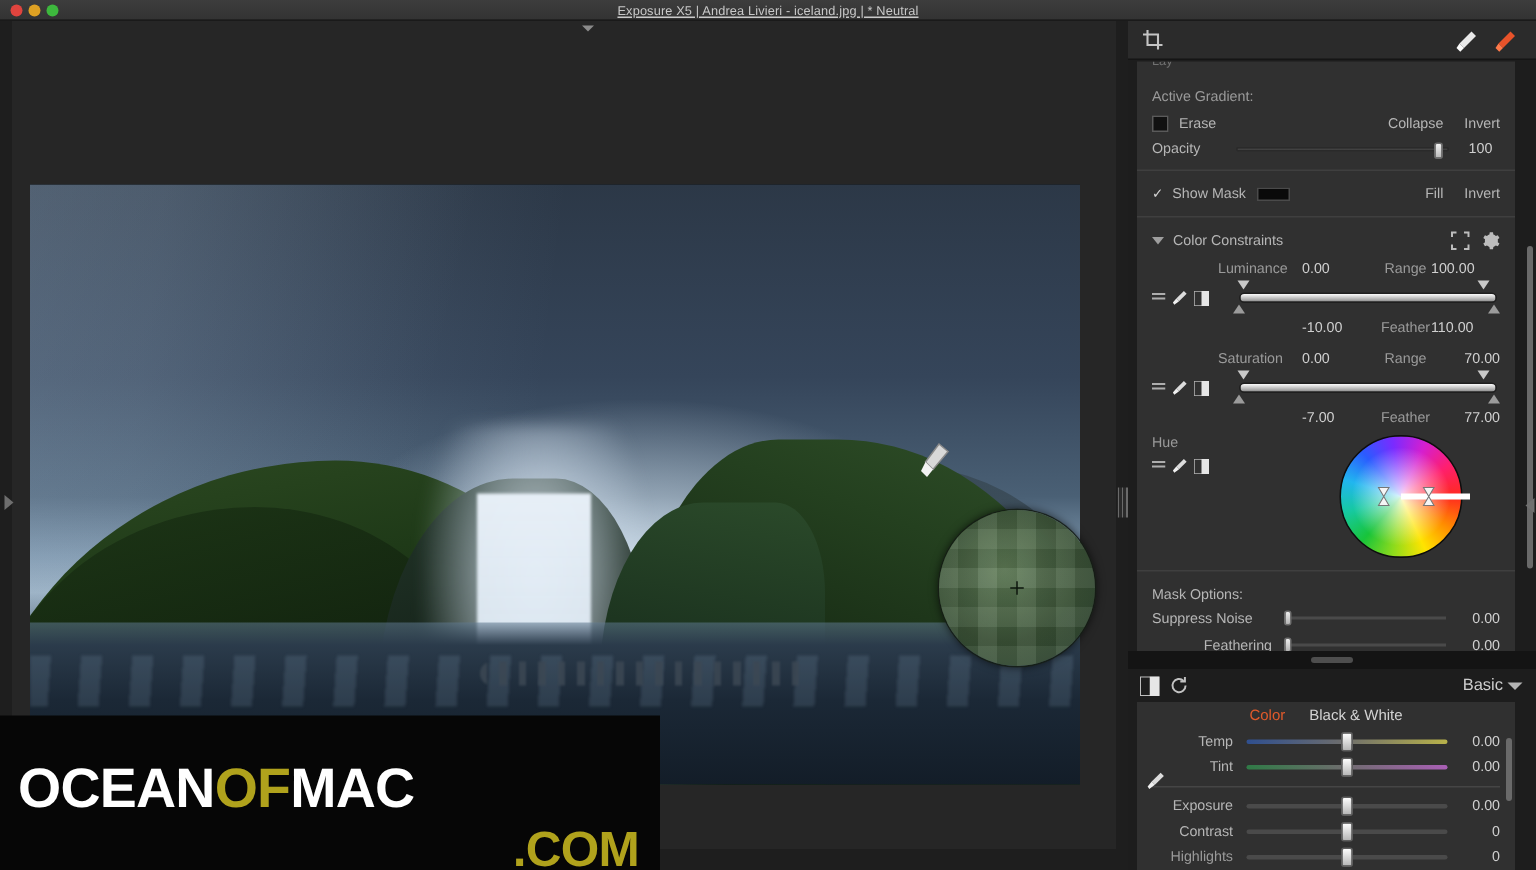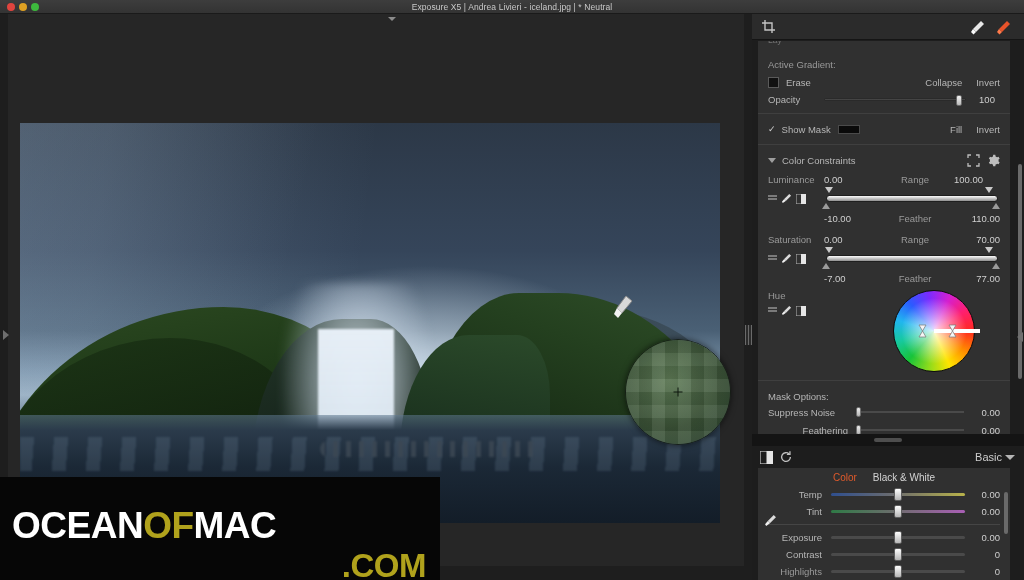--- a/index.html
+++ b/index.html
@@ -11,21 +11,21 @@
   
   .titlebar{ position:absolute; left:0; top:0; width:1024px; height:14px;
     background:linear-gradient(#3d3d3d,#333); border-bottom:1px solid #1a1a1a;
     display:flex; align-items:center; }
   .lights{ display:flex; gap:4px; padding-left:7px; }
   .light{ width:8px; height:8px; border-radius:50%; }
   .l-red{ background:#e0443e; }
   .l-yel{ background:#dea123; }
   .l-grn{ background:#3db83d; }
   .title-text{ position:absolute; left:0; width:100%; text-align:center;
-    font-size:8.5px; color:#c9c9c9; letter-spacing:.1px; }
+    font-size:8.5px; color:#c9c9c9; letter-spacing:.1px;text-decoration:underline; }
 
   
   .viewport{ position:absolute; left:0; top:14px; width:752px; height:566px;
     background:#1e1e1e; overflow:hidden; }
   .vp-top-strip{ position:absolute; left:8px; top:0px; right:8px; height:14px; background:#262626;}
   .vp-caret{ position:absolute; left:380px; top:3px; width:0;height:0;
     border-left:4px solid transparent;border-right:4px solid transparent;border-top:4px solid #8b8b8b;}
   .canvas-frame{ position:absolute; left:8px; top:14px; width:736px; height:538px; background:#262626; }
 
   .photo{ position:absolute; left:20px; top:109px; width:700px; height:400px;
@@ -115,21 +115,21 @@
   .divider{ height:1px; background:#3f3f3f; margin:5px 0; }
   .showmask{ display:flex; align-items:center; height:20px; padding:0 10px; }
   .check{ font-size:9px; color:#d2d2d2; }
   .mask-sw{ width:22px; height:9px; background:#0a0a0a; border:1px solid #4a4a4a; margin-left:7px;}
 
   .cc-hdr{ display:flex; align-items:center; height:20px; padding:0 10px; }
   .tri{ width:0;height:0;border-left:4px solid transparent;border-right:4px solid transparent;
     border-top:5px solid #9e9e9e; margin-right:6px;}
 
   .cc-block{ padding:4px 10px 0 10px; }
-  .cc-top{ display:flex; font-size:9px; color:#b2b2b2; }
+  .cc-top{ display:flex; font-size:9px; color:#b2b2b2;margin-left:44px; }
   .mini-ico{ display:flex; gap:4px; align-items:center; }
   .rangebar{ position:relative; height:7px; border-radius:4px;
     background:linear-gradient(#fbfbfb,#8f8f8f); border:1px solid #1f1f1f; }
   .mk-dn{ position:absolute; width:0;height:0;border-left:4px solid transparent;
     border-right:4px solid transparent;border-top:6px solid #c9c9c9; margin-left:-4px;}
   .mk-up{ position:absolute; width:0;height:0;border-left:4px solid transparent;
     border-right:4px solid transparent;border-bottom:6px solid #9b9b9b; margin-left:-4px;}
 
   .wheel{ width:82px; height:82px; border-radius:50%;
     background:conic-gradient(from 90deg, #ff2a1f, #ff8c00, #ffe400, #8ddb1c, #18c43a, #16c9a0,
@@ -339,21 +339,21 @@
               <div style="position:relative;height:8px;margin-top:1px">
                 <div class="mk-up" id="lfk1" style="left: 0%;"></div>
                 <div class="mk-up" id="lfk2" style="left: 99%;"></div>
               </div>
             </div>
           </div>
           <div class="cc-top" style="margin-top:2px">
             <div style="width:56px"></div>
             <div class="val" style="width:52px">-10.00</div>
             <div class="lbl lbl-dim" style="flex:1;text-align:center">Feather</div>
-            <div class="val" style="width:46px;text-align:right">110.00</div>
+            <div class="val" style="width:46px;">110.00</div>
           </div>
         </div>
 
         <div class="cc-block" style="margin-top:6px">
           <div class="cc-top">
             <div style="width:56px" class="lbl lbl-dim">Saturation</div>
             <div class="val" style="width:52px">0.00</div>
             <div class="lbl lbl-dim" style="flex:1;text-align:center">Range</div>
             <div class="val" style="width:46px;text-align:right">70.00</div>
           </div>

